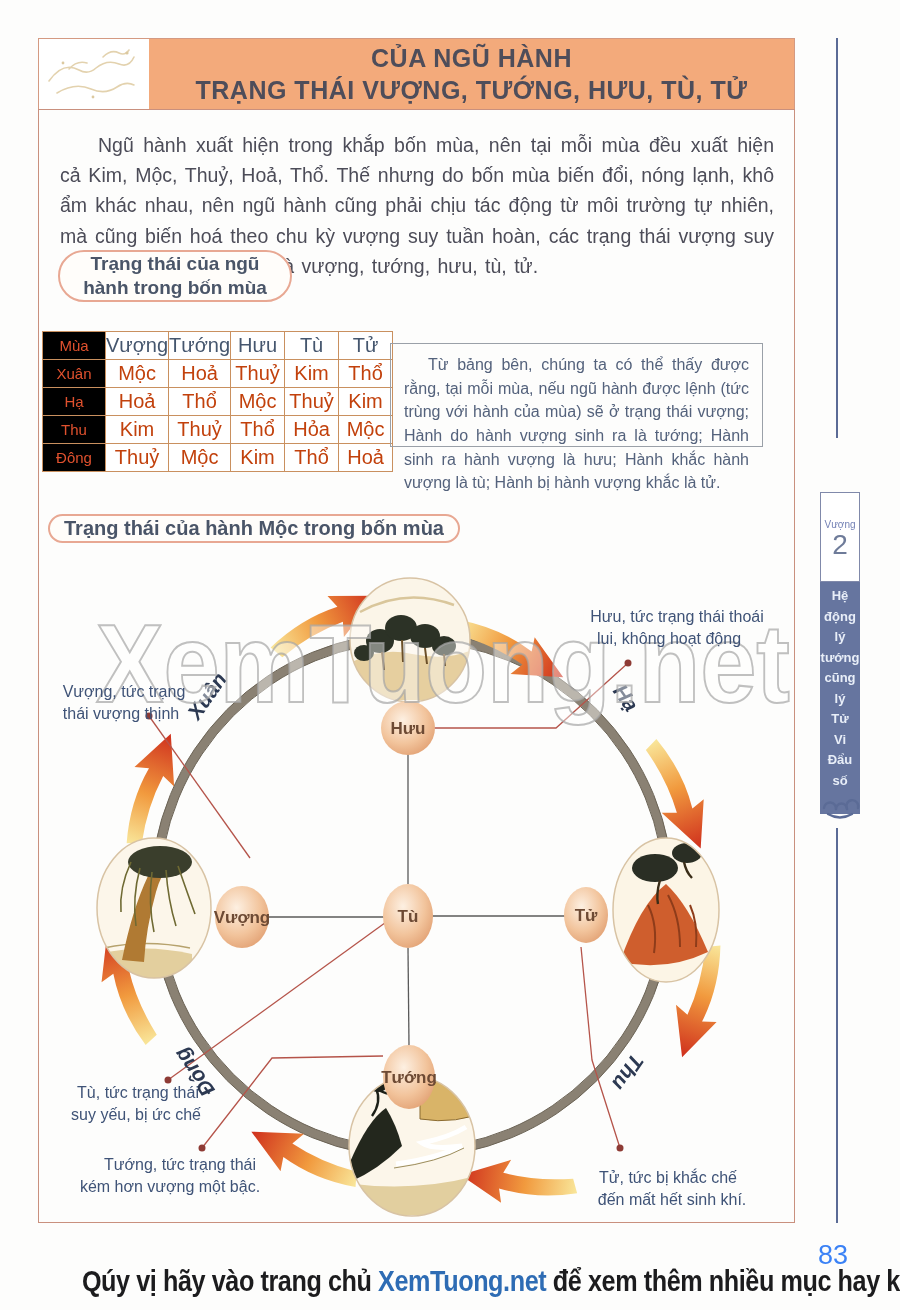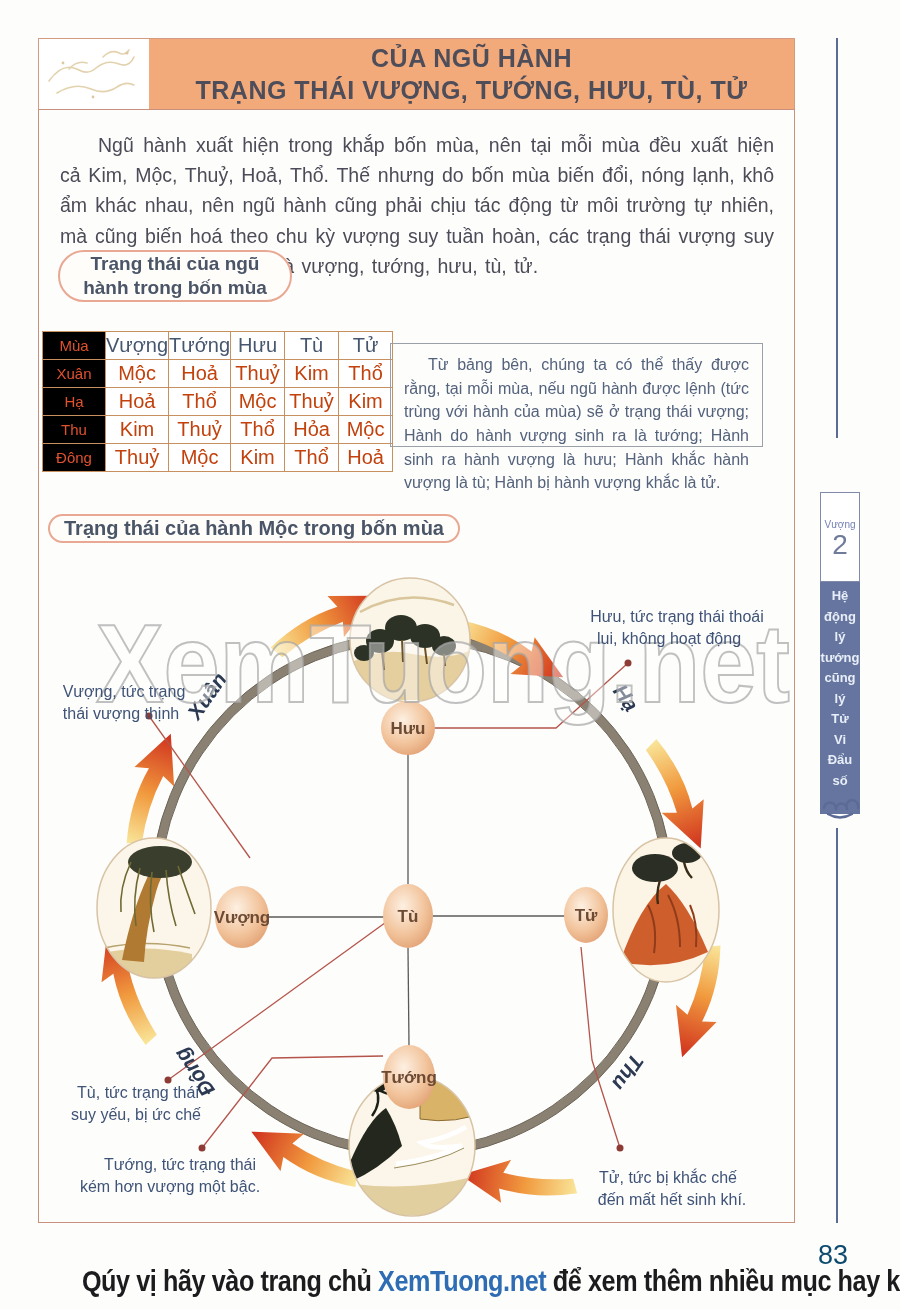--- a/index.html
+++ b/index.html
@@ -39,21 +39,21 @@
   .rule-top{top:38px;height:400px;}
   .rule-bottom{top:828px;height:395px;}
   .chapter-box{position:absolute;left:820px;top:492px;width:40px;height:90px;background:#fff;
                border:1px solid #8089aa;box-sizing:border-box;text-align:center;}
   .chapter-label{display:block;margin-top:26px;font-size:10px;color:#7381b5;}
   .chapter-num{display:block;font-size:28px;color:#6e7b99;line-height:1.1;}
   .chapter-tab{position:absolute;left:820px;top:582px;width:40px;height:232px;background:#66759f;
                text-align:center;padding-top:4px;box-sizing:border-box;}
   .chapter-tab span{display:block;color:#e8eef8;font-size:13px;font-weight:bold;line-height:20.5px;}
   .cloud-orn{position:absolute;left:818px;top:794px;}
-  .page-num{position:absolute;left:818px;top:1240px;font-size:27px;color:#0c4a6e;}
+  .page-num{position:absolute;left:818px;top:1240px;font-size:27px;color:#3b82f6;}
   
   .footer{position:absolute;left:0;top:1264px;width:900px;text-align:center;}
   .footer-inner{display:inline-block;transform:scaleX(.84);transform-origin:center;
                 font-size:30px;font-weight:bold;color:#1c1c1e;letter-spacing:-.5px;white-space:nowrap;}
   .footer-link{color:#2e6cb4;text-decoration:none;}
   
   .diagram{position:absolute;left:0;top:560px;}
   .callout-text{font-size:16px;fill:#3f5377;}
   .season-label{font-size:21px;font-weight:bold;font-style:italic;fill:#2c3952;}
   .node-label{font-size:17px;font-weight:bold;fill:#6d4a34;}

